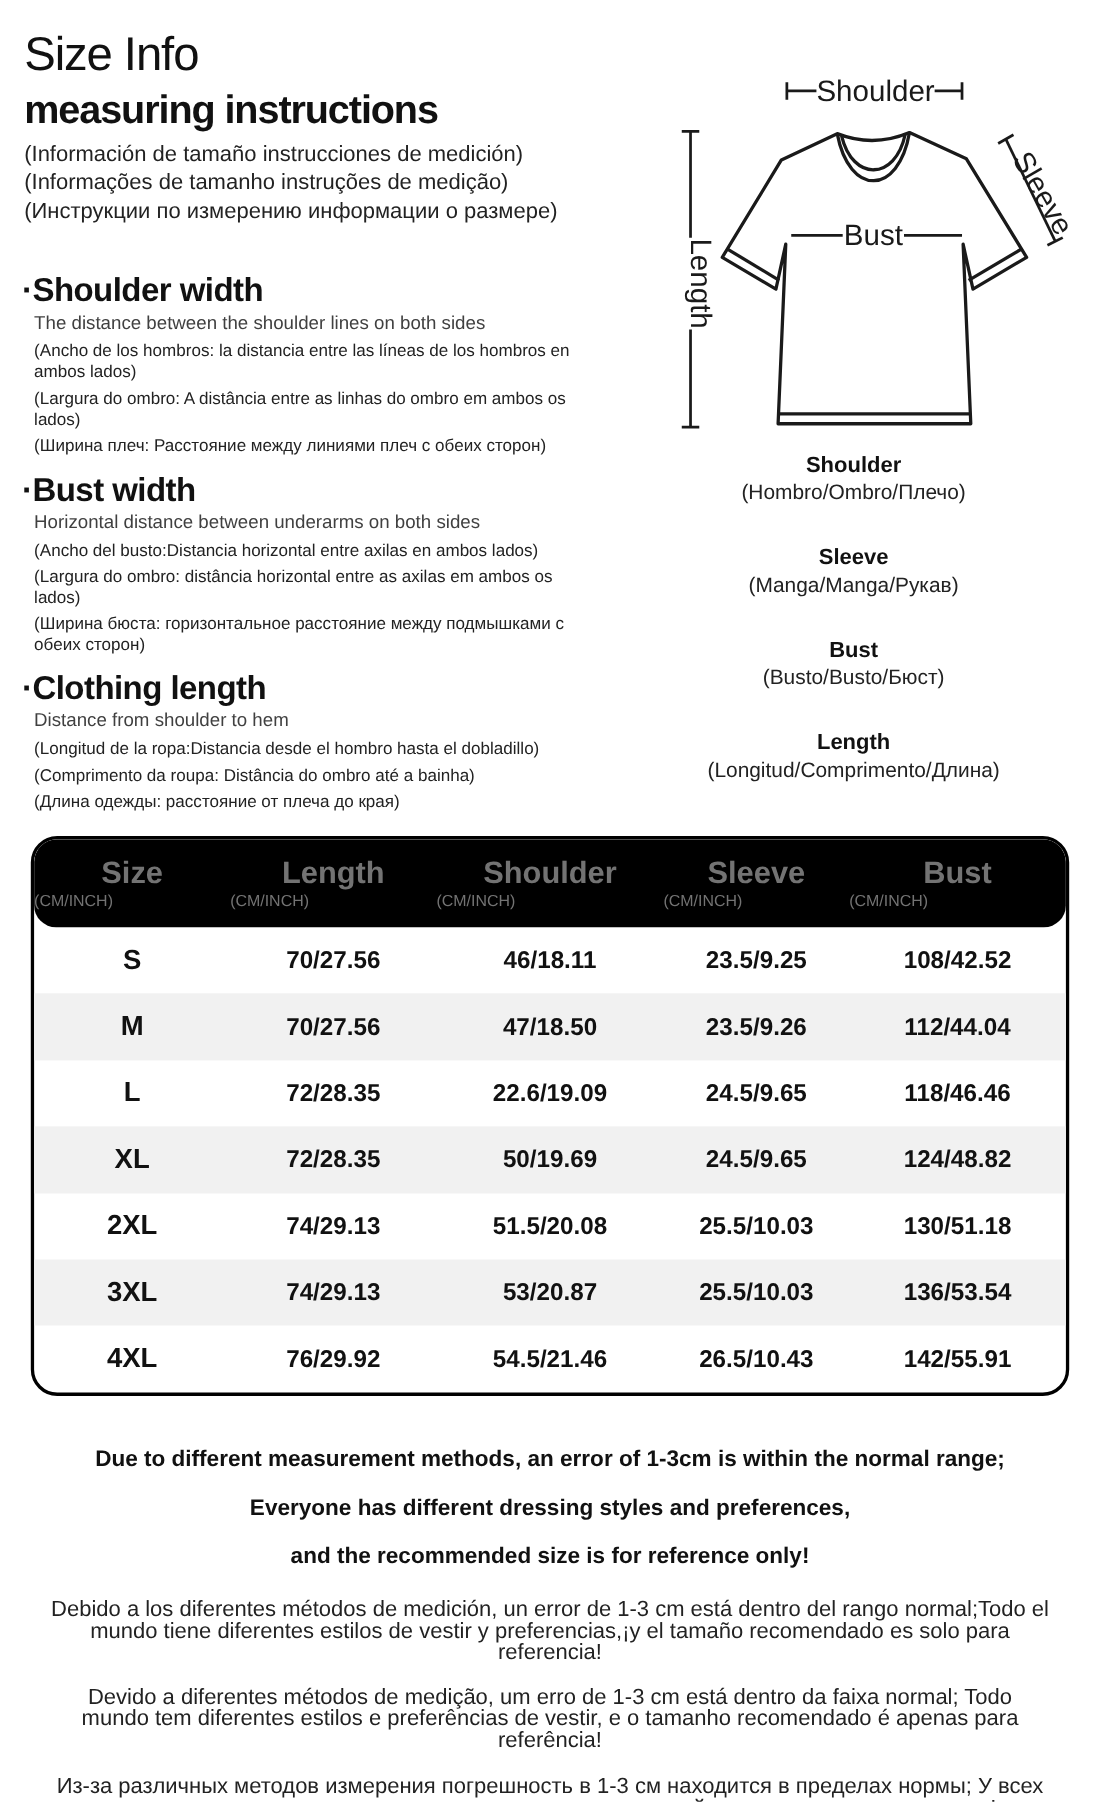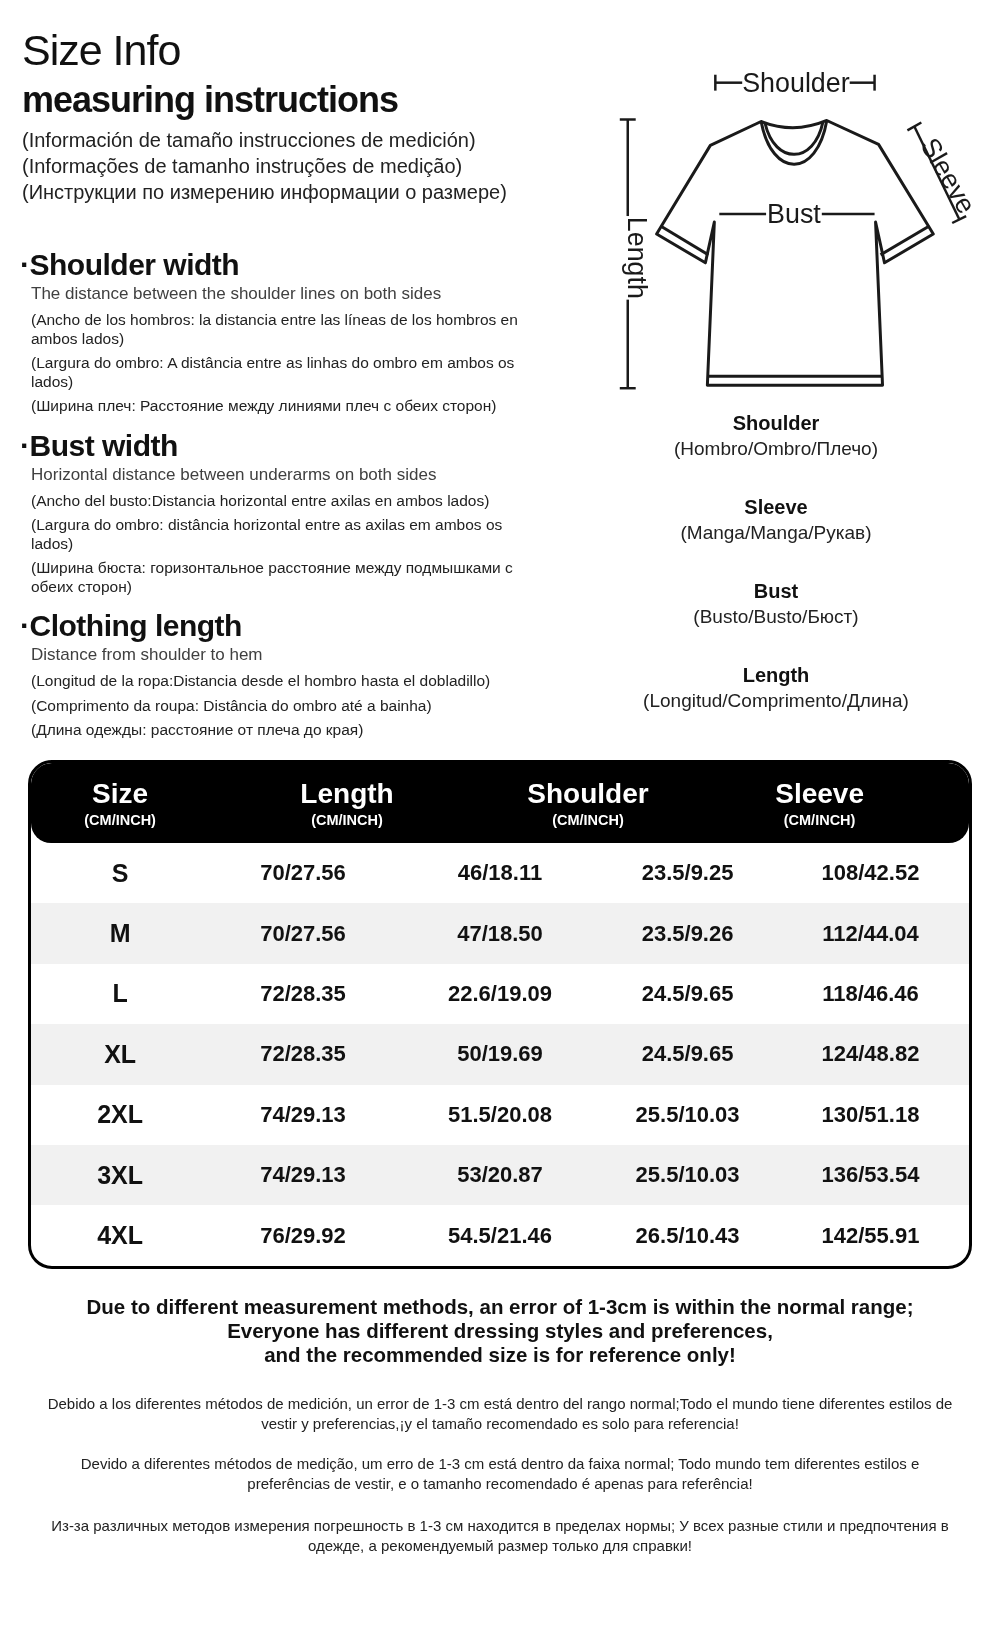--- a/index.html
+++ b/index.html
@@ -33,35 +33,34 @@
   .legend-entry { margin-bottom:33px; }
   .legend-term { font-weight:bold; font-size:20px; color:#111; line-height:26px; }
   .legend-trans { font-size:19px; color:#222; line-height:25px; }
   
   .size-table {
     position:absolute; left:28px; top:760px; width:944px;
     border:3px solid #000; border-radius:24px; overflow:hidden; background:#fff;
   }
   .grid-row { display:grid; grid-template-columns:19% 20% 22% 18% 21%; }
   .table-head {
-    background:#000; color:#ffffff; border-radius:20px;
+    background:#000; color:#737373; border-radius:20px;
     padding:15px 0 13px 0;
-    gap:44px;
   }
   .th-label { font-weight:bold; font-size:28px; line-height:32px; text-align:center; }
-  .th-unit { font-weight:bold; font-size:14.5px; line-height:20px; text-align:center; }
+  .th-unit { font-weight:normal; font-size:14.5px; line-height:20px; text-align:left; }
   .body-row { height:60.4px; align-items:center; }
   .body-row.alt { background:#f1f1f1; }
   .td { text-align:center; font-weight:bold; font-size:22px; color:#111; }
   .td.size { font-size:25px; }
   
   .footer { position:absolute; left:0; top:1295px; width:1000px; text-align:center; }
   .disc-en { font-weight:bold; font-size:20.5px; line-height:24px; color:#111; }
-  .disc-line { display:block; }
-  .disc-small { font-size:15px; line-height:19.5px; color:#222; margin:0 auto; }
+  .disc-line { display:block;margin-top:20px; }
+  .disc-small { font-size:20px; line-height:19.5px; color:#222; margin:0 auto; }
   .disc-es { margin-top:27px; max-width:925px; }
   .disc-pt { margin-top:21px; max-width:880px; }
   .disc-ru { margin-top:23px; max-width:920px; }
 </style>
 </head>
 <body>
 
 <div class="header">
   <div class="title-row">
     <span class="title">Size Info</span>

